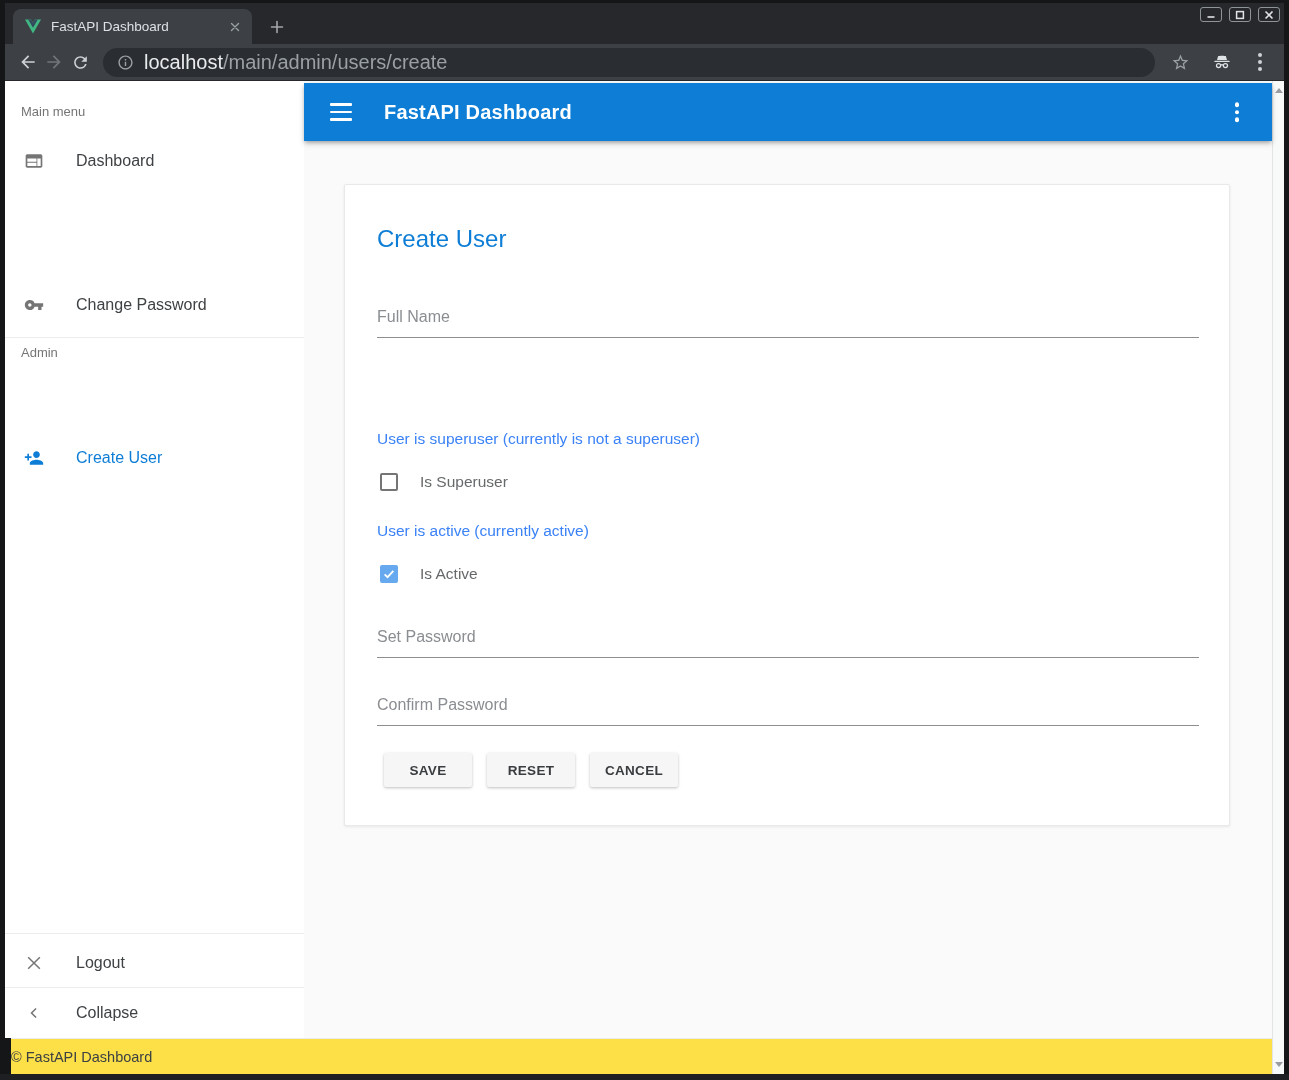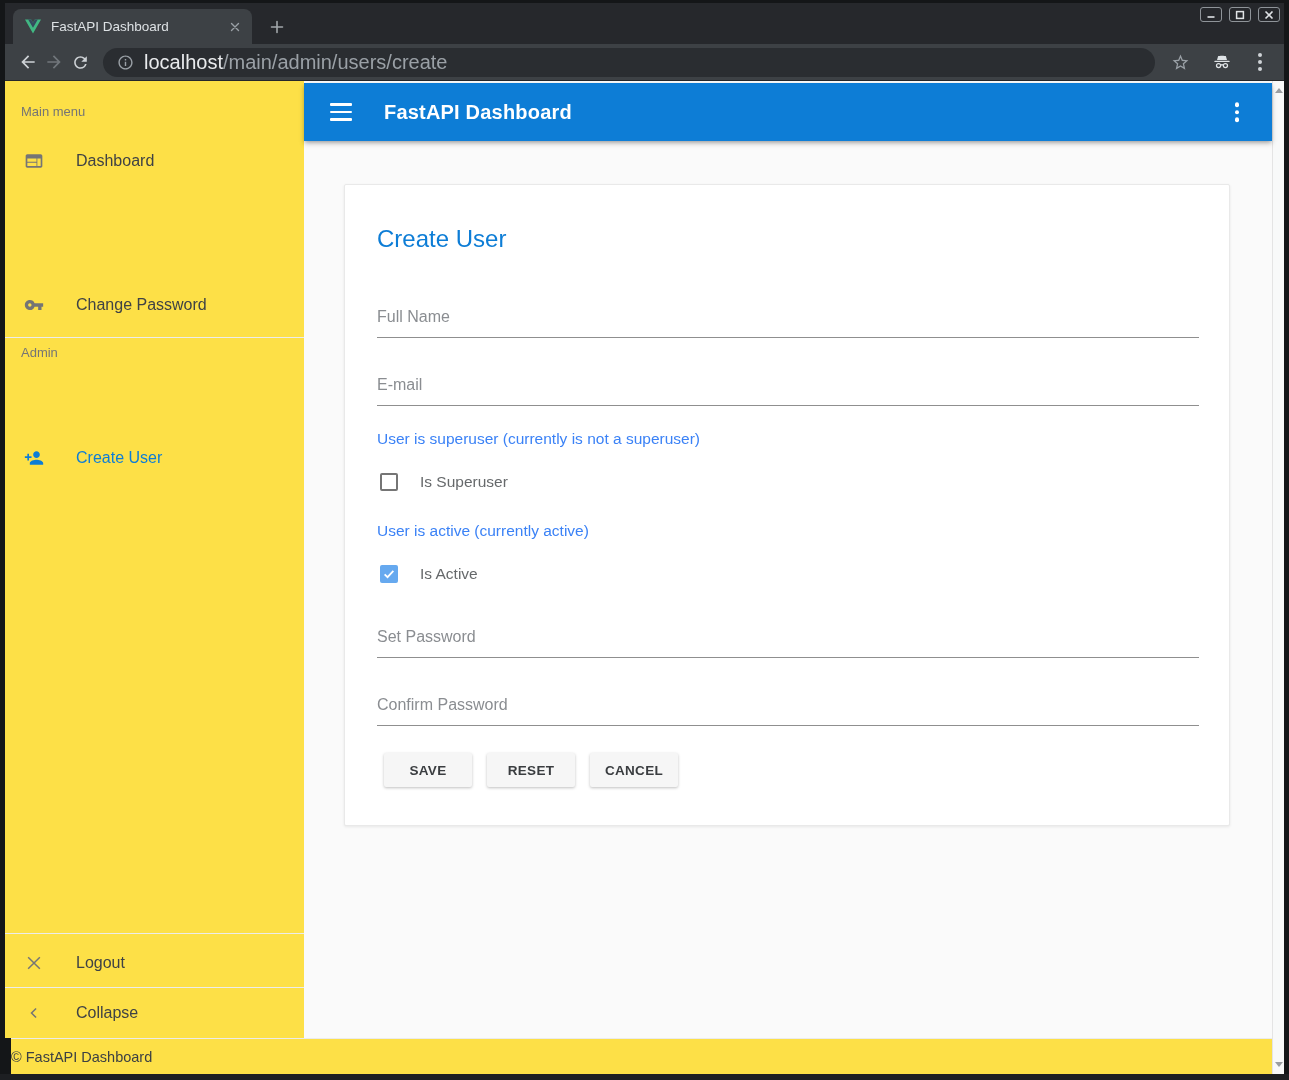--- a/index.html
+++ b/index.html
@@ -40,21 +40,21 @@
             display:flex;align-items:center;padding:0 14px;}
   .url-pill .info{width:17px;height:17px;margin-right:10px;flex:0 0 auto;}
   .url-text{font-size:20px;white-space:nowrap;}
   .url-host{color:var(--chrome-txt);}
   .url-path{color:var(--chrome-dim);}
   .tb-right{display:flex;align-items:center;gap:16px;margin-left:12px;}
   .kebab{display:flex;flex-direction:column;gap:3px;align-items:center;justify-content:center;width:18px;height:22px;}
   .kebab i{width:4px;height:4px;border-radius:50%;background:#cfd3d7;display:block;}
 
   
-  .sidebar{position:absolute;left:5px;top:81px;width:345px;height:957px;background:#fde047;border-right:1px solid #e3e3e3;}
+  .sidebar{position:absolute;left:5px;top:81px;width:345px;height:957px;background:#ffffff;border-right:1px solid #e3e3e3;}
   .main{position:absolute;left:304px;top:81px;width:968px;height:957px;background:#fafafa;}
   .footer{position:absolute;left:11px;top:1038px;width:1267px;height:36px;background:#fde047;border-top:1px solid #ebebeb;
           display:flex;align-items:center;padding-right:18px;
           font-size:14.5px;color:#3c4043;}
   .scrollbar{position:absolute;left:1272px;top:81px;width:12px;height:993px;background:#f8f9f9;border-left:1px solid #e4e4e4;}
   .sb-up{position:absolute;top:7px;left:50%;transform:translateX(-50%);width:0;height:0;
          border-left:4px solid transparent;border-right:4px solid transparent;border-bottom:5px solid #9a9ea2;}
   .sb-down{position:absolute;bottom:7px;left:50%;transform:translateX(-50%);width:0;height:0;
          border-left:4px solid transparent;border-right:4px solid transparent;border-top:5px solid #9a9ea2;}
   .edge{position:absolute;background:var(--chrome-dark);z-index:40;}
@@ -259,23 +259,20 @@
           <i></i>
         </span>
     </div>
 
     <div class="card">
       <div class="card-title">Create User</div>
 
       <div class="fld" style="top:117px">
         <input type="text" placeholder="Full Name" style="">
       </div>
-      <div class="fld" style="top:185px">
-        <input type="text" placeholder="E-mail" style="">
-      </div>
 
       <div class="note" style="top:245px">User is superuser (currently is not a superuser)</div>
       <div class="cbrow" style="top:287px">
         <span class="cbox unchecked"></span>
         <span class="cblabel">Is Superuser</span>
       </div>
 
       <div class="note" style="top:337px">User is active (currently active)</div>
       <div class="cbrow" style="top:379px">
         <span class="cbox checked">

